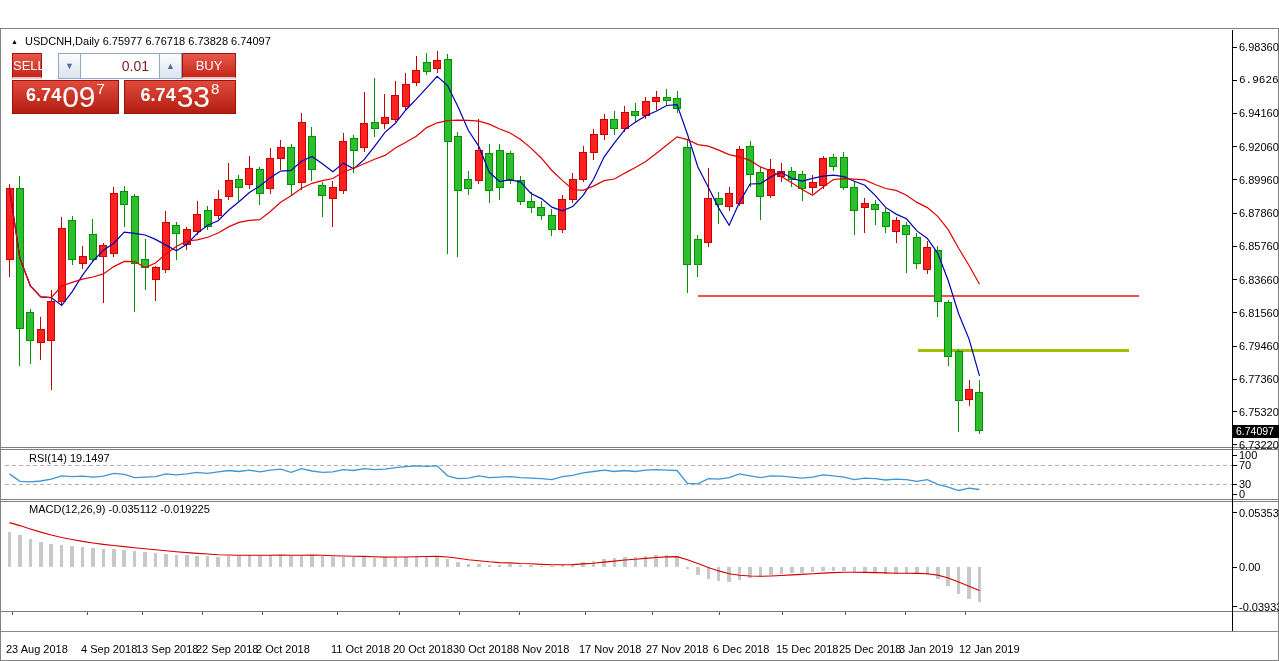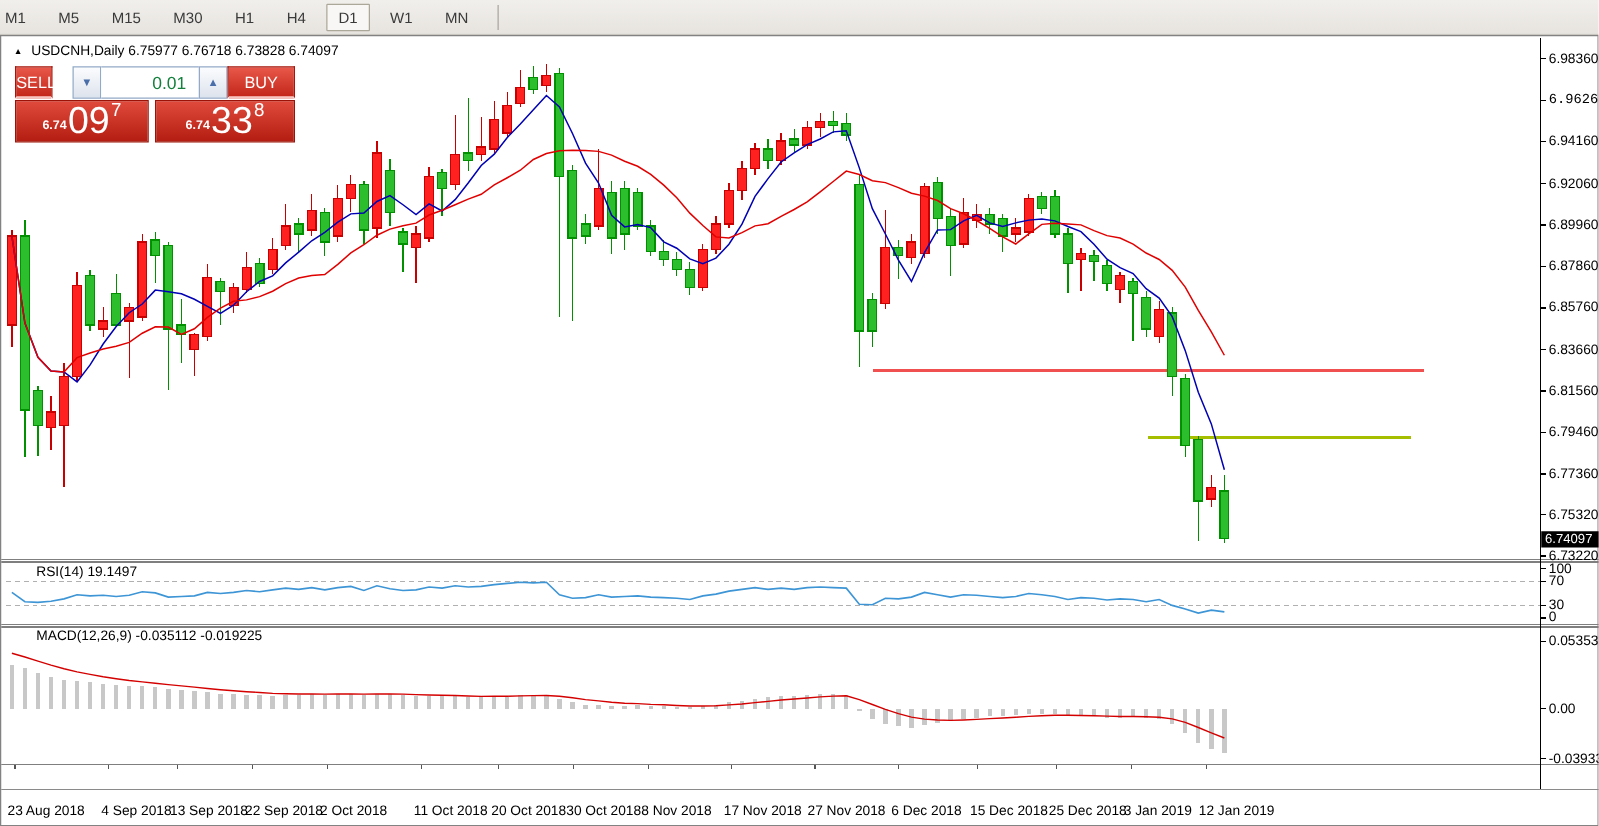--- a/index.html
+++ b/index.html
@@ -22,49 +22,37 @@
   #chart-title{position:absolute;left:10px;top:6px;font-size:11px;color:#000;white-space:nowrap;}
   #chart-title .tri{font-size:7px;position:relative;top:-1px;margin-right:4px;}
   
   .tp{position:absolute;box-sizing:border-box;}
   .redbtn{background:linear-gradient(#e8584a,#c3271a);border:1px solid #a81408;color:#fff;
           text-align:center;font-size:13px;border-bottom:2px solid rgba(255,255,255,.65);}
   .redbtn .lbl{display:block;margin-top:4px;}
   .spinbtn{background:linear-gradient(#fbfcfe,#dde3ed);border:1px solid #93a9c8;color:#4a6ea9;
            text-align:center;font-size:9px;line-height:24px;}
   #lot-input{position:absolute;box-sizing:border-box;border:1px solid #93a9c8;border-left:none;border-right:none;
-             font-family:"Liberation Sans",sans-serif;font-size:14px;text-align:right;padding:0 10px 0 0;color:#15803d;}
+             font-family:"Liberation Sans",sans-serif;font-size:14px;text-align:right;padding:0 10px 0 0;color:#7f1d1d;}
   .pricebox{background:linear-gradient(#e04a3c,#b41e12);border:1px solid #9c1206;color:#fff;
             display:flex;align-items:flex-end;justify-content:center;padding-bottom:3px;}
-  .pricebox .pre{font-size:10px;font-weight:bold;margin:0 1px 4px 0;}
+  .pricebox .pre{font-size:18px;font-weight:bold;margin:0 1px 4px 0;}
   .pricebox .big{font-size:30px;font-weight:normal;line-height:26px;}
   .pricebox .sup{font-size:15px;margin:0 0 13px 1px;}
   
   .axlabel{position:absolute;font-size:11px;color:#000;white-space:nowrap;}
   #price-tag{position:absolute;left:1232px;width:47px;height:13px;background:#000;color:#fff;
              font-size:10.5px;line-height:13px;padding-left:3px;box-sizing:border-box;}
   .indlabel{position:absolute;left:8px;font-size:11px;color:#000;white-space:nowrap;padding-left:20px;}
   .datelabel{position:absolute;top:614px;font-size:11px;color:#000;white-space:nowrap;}
 </style>
 </head>
 <body>
 
 <div id="frame">
-  <div id="toolbar">
-      <div class="tfbtn" style="margin-left: -6px;">M1</div>
-      <div class="tfbtn">M5</div>
-      <div class="tfbtn">M15</div>
-      <div class="tfbtn">M30</div>
-      <div class="tfbtn">H1</div>
-      <div class="tfbtn">H4</div>
-      <div class="tfbtn active">D1</div>
-      <div class="tfbtn">W1</div>
-      <div class="tfbtn">MN</div>
-      <div class="tb-sep"></div>
-    </div>
 
   <div id="window">
     <svg id="chart-svg" width="1279" height="633">
         <line x1="697" y1="267.05087199999997" x2="1138" y2="267.05087199999997" stroke="#f05050" stroke-width="2.5" shape-rendering="crispEdges"></line>
         <line x1="917" y1="321.0066200000007" x2="1128" y2="321.0066200000007" stroke="#a6be00" stroke-width="3" shape-rendering="crispEdges"></line>
         <line x1="8.5" y1="155.02544799999967" x2="8.5" y2="248.3799679999999" stroke="#c80000" stroke-width="1" shape-rendering="crispEdges"></line>
         <rect x="5" y="159.77228799999983" width="7" height="71.2025999999999" fill="#ff2020" stroke="#c80000" stroke-width="1" shape-rendering="crispEdges"></rect>
         <line x1="18.93" y1="147.11404799999983" x2="18.93" y2="336.987648" stroke="#009000" stroke-width="1" shape-rendering="crispEdges"></line>
         <rect x="15.43" y="159.77228799999983" width="7" height="139.24064000000016" fill="#2dbe2d" stroke="#009000" stroke-width="1" shape-rendering="crispEdges"></rect>
         <line x1="29.36" y1="280.02556800000065" x2="29.36" y2="335.40536799999944" stroke="#009000" stroke-width="1" shape-rendering="crispEdges"></line>

